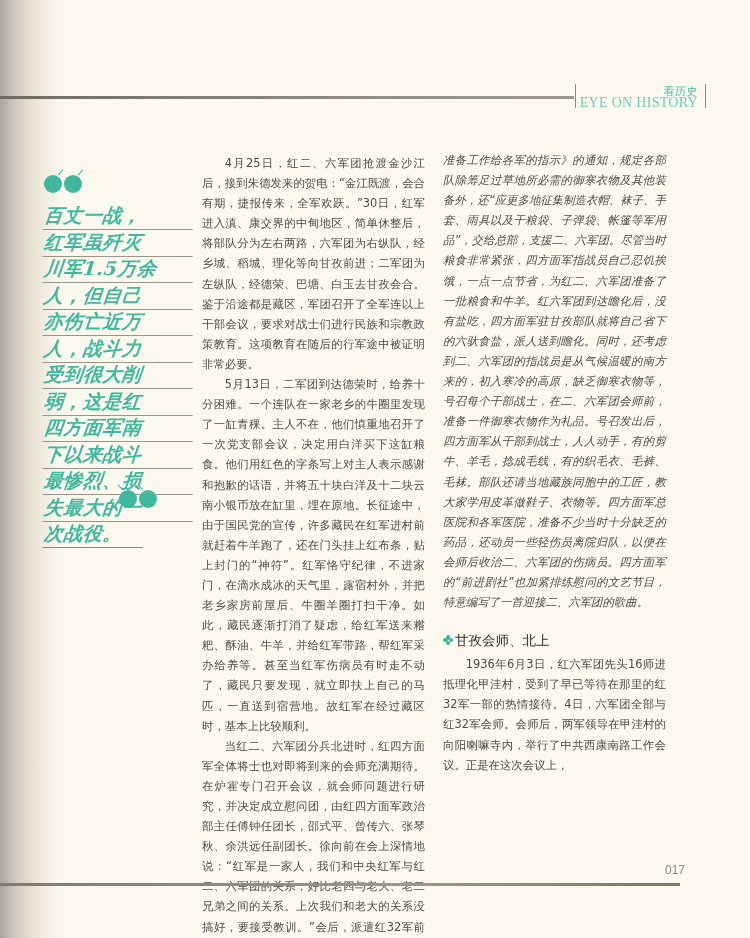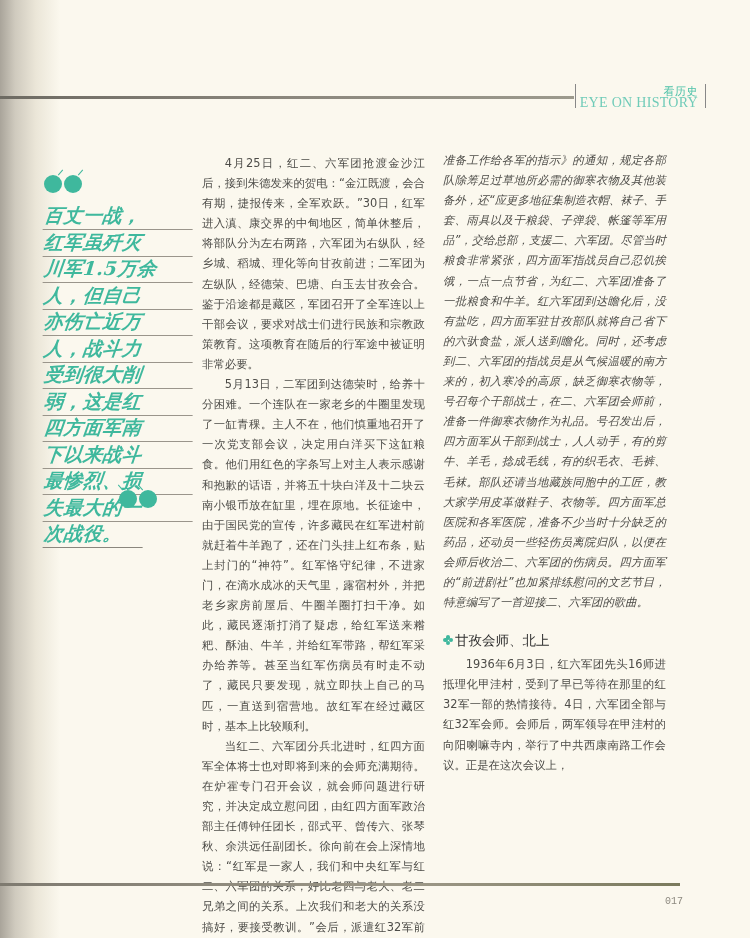--- a/index.html
+++ b/index.html
@@ -87,22 +87,22 @@
     .diamond-icon span:nth-child(1) { left: 2.75px; top: 0; }
     .diamond-icon span:nth-child(2) { left: 0; top: 2.75px; }
     .diamond-icon span:nth-child(3) { right: 0; top: 2.75px; }
     .diamond-icon span:nth-child(4) { left: 2.75px; bottom: 0; }
 
     .footer-rule {
       position: absolute; left: 0; top: 883px; width: 680px; height: 3px;
       background: linear-gradient(to right, #7e7a70, #9d9888 60%, #7a7a5c);
     }
     .page-number {
-      position: absolute; left: 665px; top: 896px; font-size: 10px; color: #8d8a80;
-      font-family: Liberation Mono, monospace;
+      position: absolute; left: 665px; top: 863px; font-size: 12px; color: #8d8a80;
+      font-family: Liberation Sans, sans-serif;
     }
     .col-divider {
       position: absolute; left: 432px; top: 150px; width: 1px; height: 720px; background: transparent;
     }
   </style>
 </head>
 <body>
 
 <div class="gutter"></div>
 

